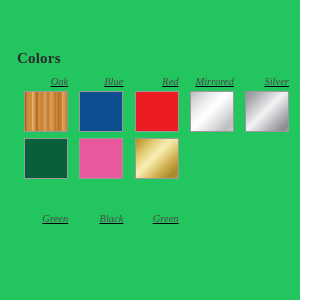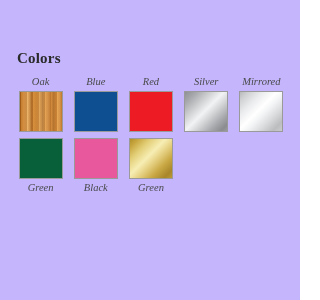--- a/index.html
+++ b/index.html
@@ -12,21 +12,21 @@
     height: 300px;
     overflow: hidden;
     font-family: "Liberation Serif", serif;
     -webkit-font-smoothing: antialiased;
   }
 
   #page {
     position: relative;
     width: 300px;
     height: 300px;
-    background: #c4b5fd;
+    background: #22c55e;
   }
 
   #title {
     position: absolute;
     left: 17px;
     top: 49px;
     font-family: "Liberation Serif", serif;
     font-weight: bold;
     font-size: 15px;
     letter-spacing: 0.2px;
@@ -45,25 +45,26 @@
     display: flex;
     flex-direction: row;
     align-items: flex-start;
     width: 276px;
   }
 
   .cell {
     width: 55.2px;
     display: flex;
     flex-direction: column;
-    align-items: center;
+    align-items: flex-end;
+    text-decoration: underline;
   }
 
   .row-top .cell { flex-direction: column; }
-  .row-bottom .cell { flex-direction: column; }
+  .row-bottom .cell { flex-direction: column; gap: 31px; }
 
   .label {
     font-family: "Liberation Serif", serif;
     font-style: italic;
     font-size: 10.5px;
     color: #4a4a4a;
     line-height: 13px;
     height: 14px;
     text-align: center;
     white-space: nowrap;
@@ -173,29 +174,29 @@
         <div class="label">Blue</div>
         <div class="swatch sw-blue"></div>
       </div>
 
       <div class="cell">
         <div class="label">Red</div>
         <div class="swatch sw-red"></div>
       </div>
 
       <div class="cell">
+        <div class="label">Mirrored</div>
+        <div class="swatch sw-mirrored"></div>
+      </div>
+
+      <div class="cell">
         <div class="label">Silver</div>
         <div class="swatch sw-silver"></div>
       </div>
 
-      <div class="cell">
-        <div class="label">Mirrored</div>
-        <div class="swatch sw-mirrored"></div>
-      </div>
-
     </div>
 
     <div class="row row-bottom">
 
       <div class="cell">
         <div class="swatch sw-green"></div>
         <div class="label">Green</div>
       </div>
 
       <div class="cell">

